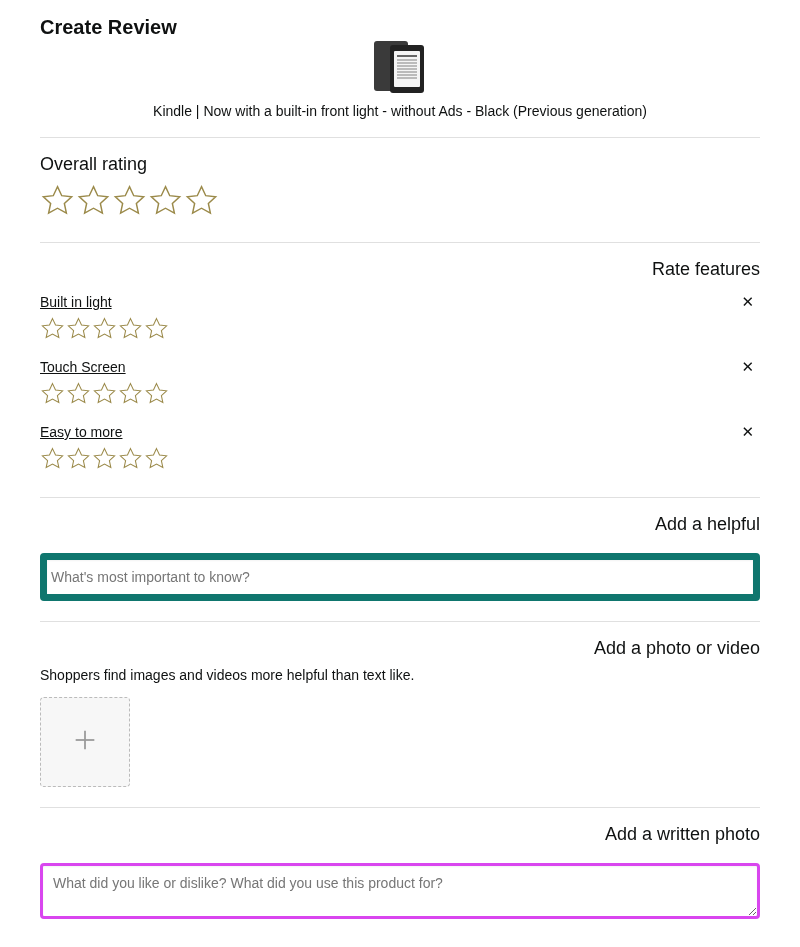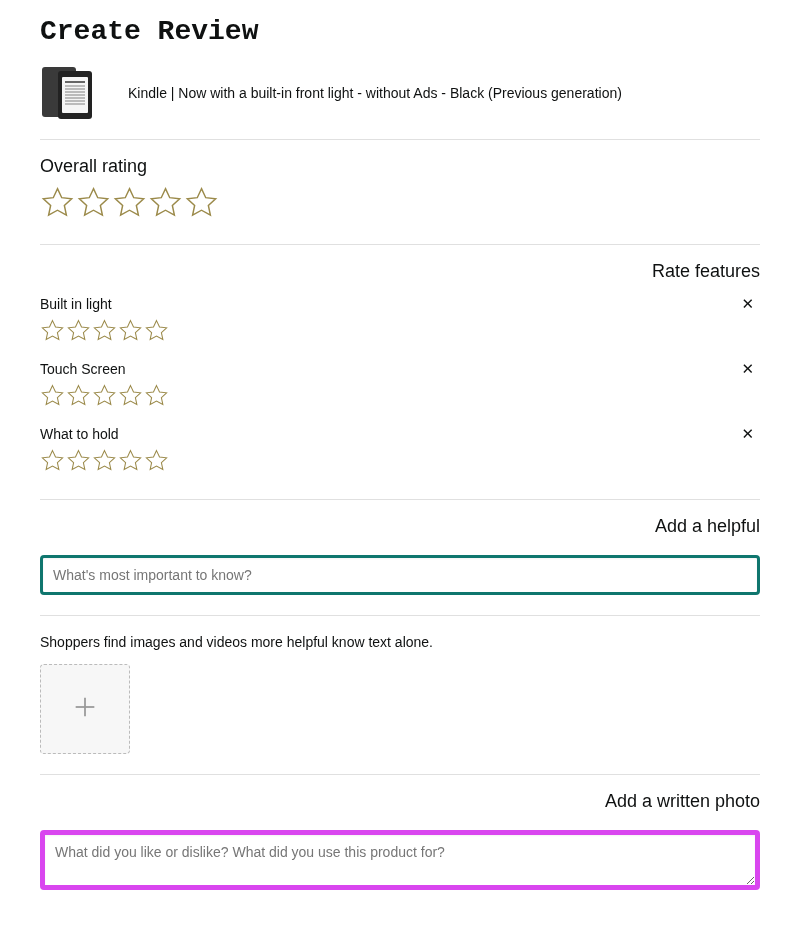--- a/index.html
+++ b/index.html
@@ -8,31 +8,30 @@
       padding: 0;
     }
     body {
       font-family: Arial, Helvetica, sans-serif;
       color: #0F1111;
       background: #fff;
       padding: 12px 40px;
       width: 800px;
     }
     h1.page-title {
-      font-size: 28px;
+      font-size: 20px;
       font-weight: 700;
-      margin-bottom: 18px;
       margin-top: 4px;
-      font-family: Liberation Mono, monospace;
     }
     .product-row {
       display: flex;
       align-items: center;
-      gap: 32px;
+      gap: 8px;
       padding-bottom: 18px;
+      flex-direction: column;
     }
     .product-img {
       width: 56px;
       height: 56px;
       position: relative;
       flex-shrink: 0;
     }
     .product-img .back-kindle {
       position: absolute;
       left: 2px;
@@ -105,43 +104,44 @@
       width: 25px;
       height: 25px;
     }
     .star {
       cursor: pointer;
     }
     .feature-block {
       margin-top: 14px;
       margin-bottom: 8px;
       position: relative;
+      text-decoration: underline;
     }
     .feature-block:first-of-type {
       margin-top: 12px;
     }
     .feature-label {
       font-size: 14px;
       font-weight: 400;
       margin-bottom: 6px;
     }
     .close-btn {
       position: absolute;
       right: 6px;
       top: 0;
       cursor: pointer;
       color: #0F1111;
       font-size: 15px;
       line-height: 1;
     }
     .text-input {
       width: 100%;
-      padding: 9px 10px;
-      font-size: 14px;
-      border: 3px solid #0f766e;
+      padding: 9px 4px;
+      font-size: 14px;
+      border: 7px solid #0f766e;
       border-radius: 4px;
       color: #0F1111;
       box-shadow: 0 1px 2px rgba(0,0,0,0.05) inset;
     }
     .text-input::placeholder, .textarea::placeholder {
       color: #767676;
     }
     .helper-text {
       font-size: 14px;
       color: #0F1111;
@@ -159,21 +159,21 @@
       justify-content: center;
       cursor: pointer;
     }
     .plus-icon {
       color: #aaa;
     }
     .textarea {
       width: 100%;
       padding: 9px 10px;
       font-size: 14px;
-      border: 5px solid #d946ef;
+      border: 3px solid #d946ef;
       border-radius: 4px;
       color: #0F1111;
       resize: vertical;
       font-family: inherit;
       min-height: 48px;
       box-shadow: 0 1px 2px rgba(0,0,0,0.05) inset;
     }
     .features-section {
       padding-top: 16px;
       padding-bottom: 14px;
@@ -260,21 +260,21 @@
       <span class="star"><svg viewBox="0 0 24 24" fill="none" stroke="#9b8a4a" stroke-width="1">
             <path d="M12 2.5l2.9 6.2 6.8.7-5 4.6 1.4 6.7L12 17.3l-6.1 3.4 1.4-6.7-5-4.6 6.8-.7z"></path>
           </svg></span>
       <span class="star"><svg viewBox="0 0 24 24" fill="none" stroke="#9b8a4a" stroke-width="1">
             <path d="M12 2.5l2.9 6.2 6.8.7-5 4.6 1.4 6.7L12 17.3l-6.1 3.4 1.4-6.7-5-4.6 6.8-.7z"></path>
           </svg></span>
     </div>
   </div>
 
   <div class="feature-block">
-    <div class="feature-label">What to hold</div>
+    <div class="feature-label">Easy to more</div>
     <span class="close-btn">✕</span>
     <div class="stars small">
       <span class="star"><svg viewBox="0 0 24 24" fill="none" stroke="#9b8a4a" stroke-width="1">
             <path d="M12 2.5l2.9 6.2 6.8.7-5 4.6 1.4 6.7L12 17.3l-6.1 3.4 1.4-6.7-5-4.6 6.8-.7z"></path>
           </svg></span>
       <span class="star"><svg viewBox="0 0 24 24" fill="none" stroke="#9b8a4a" stroke-width="1">
             <path d="M12 2.5l2.9 6.2 6.8.7-5 4.6 1.4 6.7L12 17.3l-6.1 3.4 1.4-6.7-5-4.6 6.8-.7z"></path>
           </svg></span>
       <span class="star"><svg viewBox="0 0 24 24" fill="none" stroke="#9b8a4a" stroke-width="1">
             <path d="M12 2.5l2.9 6.2 6.8.7-5 4.6 1.4 6.7L12 17.3l-6.1 3.4 1.4-6.7-5-4.6 6.8-.7z"></path>
@@ -293,21 +293,22 @@
 
 <div class="section">
   <div class="section-title indent">Add a helpful</div>
   <div style="height:10px"></div>
   <input type="text" class="text-input" placeholder="What's most important to know?" style="">
 </div>
 
 <hr class="divider">
 
 <div class="section">
-  <div class="helper-text">Shoppers find images and videos more helpful know text alone.</div>
+  <div class="section-title indent">Add a photo or video</div>
+  <div class="helper-text">Shoppers find images and videos more helpful than text like.</div>
   <div class="upload-box">
     <span class="plus-icon">
       <svg width="28" height="28" viewBox="0 0 24 24" fill="none" stroke="#999" stroke-width="1.5">
           <line x1="12" y1="4" x2="12" y2="20"></line>
           <line x1="4" y1="12" x2="20" y2="12"></line>
         </svg>
     </span>
   </div>
 </div>
 

